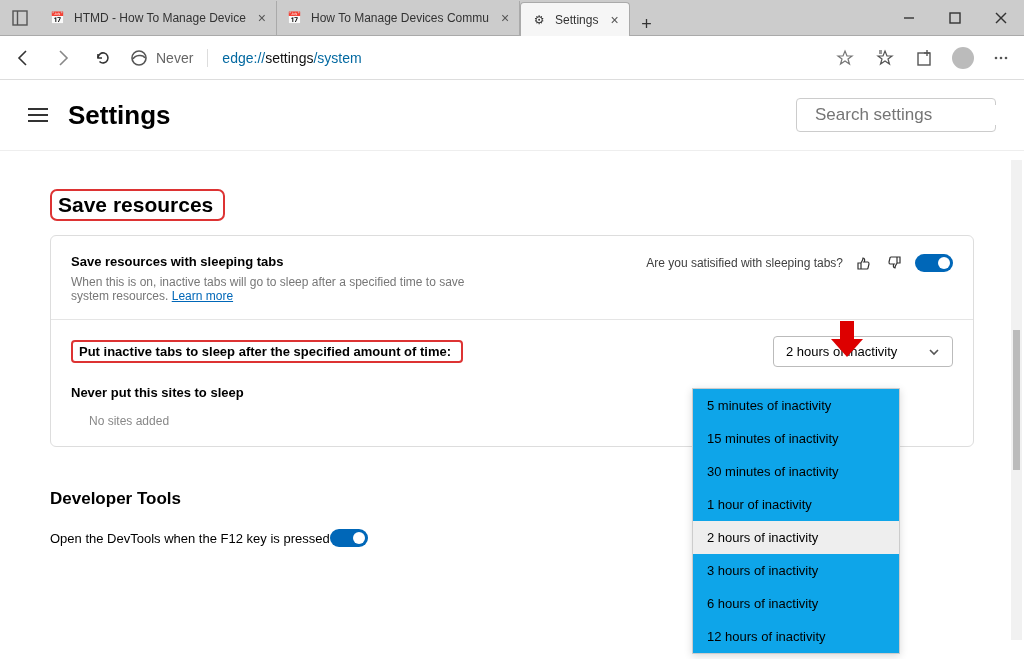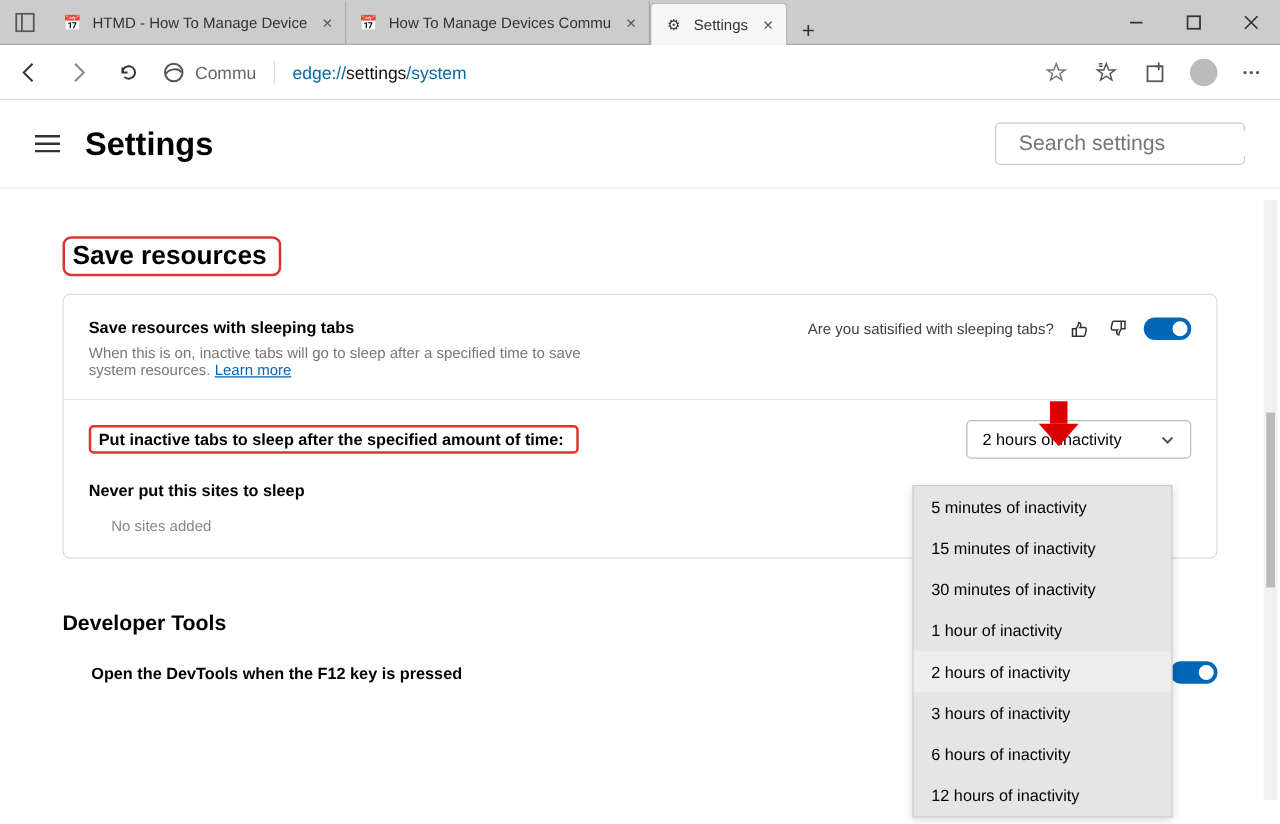--- a/index.html
+++ b/index.html
@@ -46,26 +46,26 @@
   .feedback { display:flex; align-items:center; gap:12px; font-size:12px; color:#404040; }
   .thumb { width:18px; height:18px; display:flex; align-items:center; justify-content:center; }
   .toggle { width:38px; height:18px; background:#0067b8; border-radius:10px; position:relative; }
   .toggle::after { content:''; position:absolute; right:3px; top:3px; width:12px; height:12px; background:#fff; border-radius:50%; }
   .divider { height:1px; background:#e5e5e5; margin:16px -20px; }
   .select-row { display:flex; justify-content:space-between; align-items:center; }
   .dropdown { border:1px solid #bbb; border-radius:4px; padding:7px 12px; font-size:13px; display:flex; gap:18px; align-items:center; min-width:180px; justify-content:space-between; background:#fff;}
   .subtitle { font-size:13px; font-weight:600; margin-top:18px; }
   .empty { font-size:12px; color:#888; margin-top:14px; padding-left:18px; }
   .dev-title { font-size:17px; font-weight:600; margin-top:42px; }
-  .dev-row { display:flex; justify-content:space-between; align-items:center; margin-top:20px; font-size:13px; font-weight:700;margin-left:23px; }
+  .dev-row { display:flex; justify-content:flex-start; align-items:center; margin-top:20px; font-size:13px; font-weight:400; }
   .toggle2 { width:38px; height:18px; background:#0067b8; border-radius:10px; position:relative; }
   .toggle2::after { content:''; position:absolute; right:3px; top:3px; width:12px; height:12px; background:#fff; border-radius:50%; }
 
   
-  .menu { position:absolute; top:388px; left:730px; width:208px; background:#e5e5e5; border:1px solid #ccc; box-shadow:0 2px 8px rgba(0,0,0,.15); font-size:13px; }
+  .menu { position:absolute; top:388px; left:692px; width:208px; background:#0ea5e9; border:1px solid #ccc; box-shadow:0 2px 8px rgba(0,0,0,.15); font-size:13px; }
   .menu-item { padding:9px 14px; cursor:default; }
   .menu-item.selected { background:#eee; }
 
   
   .red-arrow { position:absolute; top:321px; left:831px; }
   .red-arrow .shaft { width:14px; height:18px; background:#d00; margin:0 auto; }
   .red-arrow .head { width:0; height:0; border-left:16px solid transparent; border-right:16px solid transparent; border-top:18px solid #d00; }
 
   
   .scrollbar { position:absolute; right:2px; top:160px; width:11px; height:480px; background:#f1f1f1; }
@@ -137,21 +137,21 @@
       <svg width="18" height="18" viewBox="0 0 18 18">
         <path d="M4 9 a5 5 0 1 1 1.5 3.5" fill="none" stroke="#333" stroke-width="1.6"></path>
         <path d="M4 5 L4 9 L8 9" fill="none" stroke="#333" stroke-width="1.6"></path>
       </svg>
     </div>
   <div class="brand">
     <svg width="18" height="18" viewBox="0 0 18 18">
         <circle cx="9" cy="9" r="7" fill="none" stroke="#555" stroke-width="1.6"></circle>
         <path d="M3 10 C5 6,13 5,15 9" fill="none" stroke="#555" stroke-width="1.6"></path>
       </svg>
-    <span>Commu</span>
+    <span>Never</span>
   </div>
   <div class="url">
     <span class="gray">edge://</span><span class="bold">settings</span><span class="gray">/system</span>
   </div>
   <div class="right-icons">
     <div class="addr-icon">
         <svg width="18" height="18" viewBox="0 0 18 18">
           <path d="M9 2 L11 7 L16 7 L12 10 L13.5 15 L9 12 L4.5 15 L6 10 L2 7 L7 7 Z" fill="none" stroke="#777" stroke-width="1.2"></path>
         </svg>
       </div>

